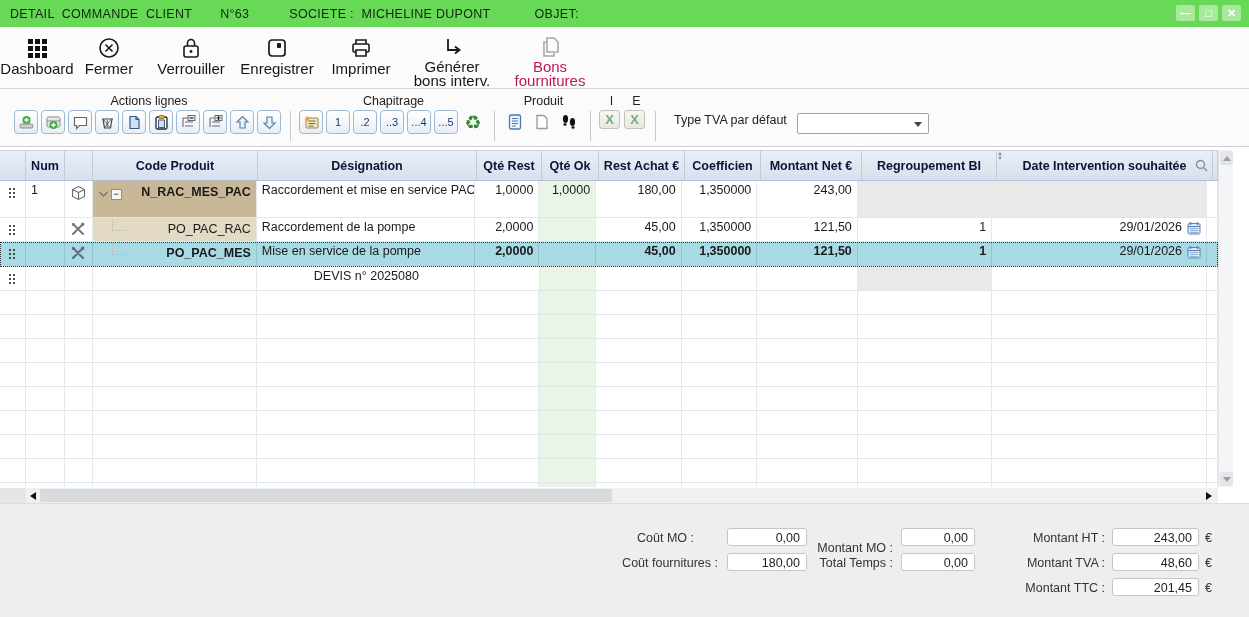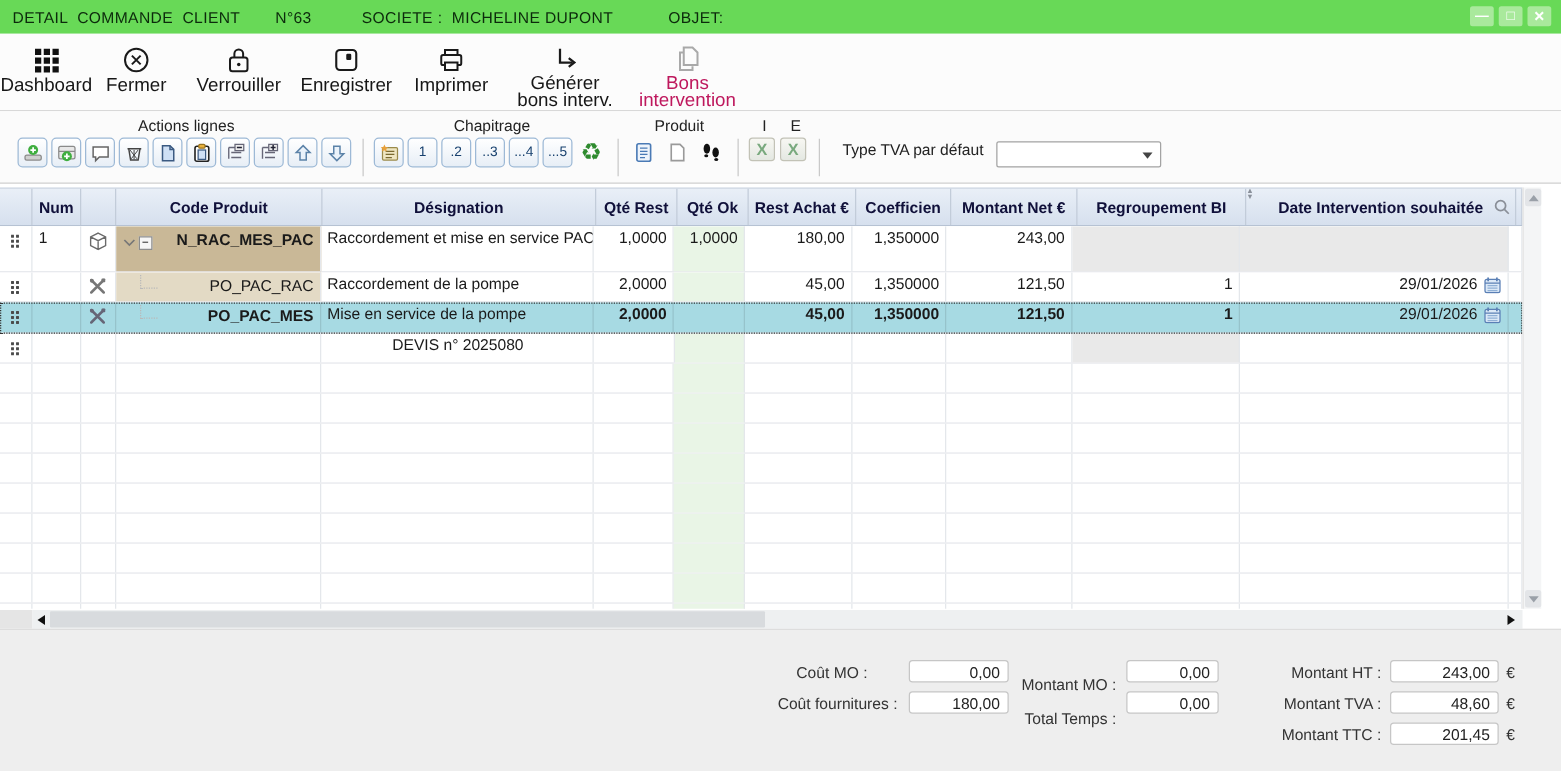--- a/index.html
+++ b/index.html
@@ -242,21 +242,21 @@
     <span class="lbl">bons interv.</span>
   </div>
   <div class="t1item w96 disabled">
     <span class="ic">
       <svg width="22" height="24" viewBox="0 0 22 24">
           <path d="M8 3 h7 l4 4 v10 h-11 z" fill="none" stroke="#a9a9a9" stroke-width="1.6"></path>
           <path d="M8 7 H5 v14 h10 v-3" fill="none" stroke="#a9a9a9" stroke-width="1.6"></path>
         </svg>
     </span>
     <span class="lbl">Bons</span>
-    <span class="lbl">intervention</span>
+    <span class="lbl">fournitures</span>
   </div>
 </div>
 
 <div class="toolbar2">
   <div class="grp">
     <span class="gl">Actions lignes</span>
     <div class="gbtns">
       <div class="sbtn">
         <svg width="17" height="17" viewBox="0 0 17 17">
             <rect x="2" y="10" width="13" height="4" rx="1.5" fill="#cfcfcf" stroke="#8a8a8a"></rect>
@@ -729,21 +729,21 @@
 
 <div class="bottompanel">
 
   <div class="flabel" style="left:536px; width:158px; top:27px;">Coût MO :</div>
   <div class="fvalue" style="left:727px; width:80px; top:24px;">0,00</div>
   <div class="flabel" style="left:560px; width:158px; top:52px;">Coût fournitures :</div>
   <div class="fvalue" style="left:727px; width:80px; top:49px;">180,00</div>
 
   <div class="flabel" style="left:737px; width:156px; top:37px;">Montant MO :</div>
   <div class="fvalue" style="left:901px; width:74px; top:24px;">0,00</div>
-  <div class="flabel" style="left:737px; width:156px; top:64px;">Total Temps :</div>
+  <div class="flabel" style="left:737px; width:156px; top:52px;">Total Temps :</div>
   <div class="fvalue" style="left:901px; width:74px; top:49px;">0,00</div>
 
   <div class="flabel" style="left:947px; width:158px; top:27px;">Montant HT :</div>
   <div class="fvalue" style="left:1112px; width:87px; top:24px;">243,00</div>
   <div class="feuro" style="left:1205px; top:27px;">€</div>
 
   <div class="flabel" style="left:947px; width:158px; top:52px;">Montant TVA :</div>
   <div class="fvalue" style="left:1112px; width:87px; top:49px;">48,60</div>
   <div class="feuro" style="left:1205px; top:52px;">€</div>
 

